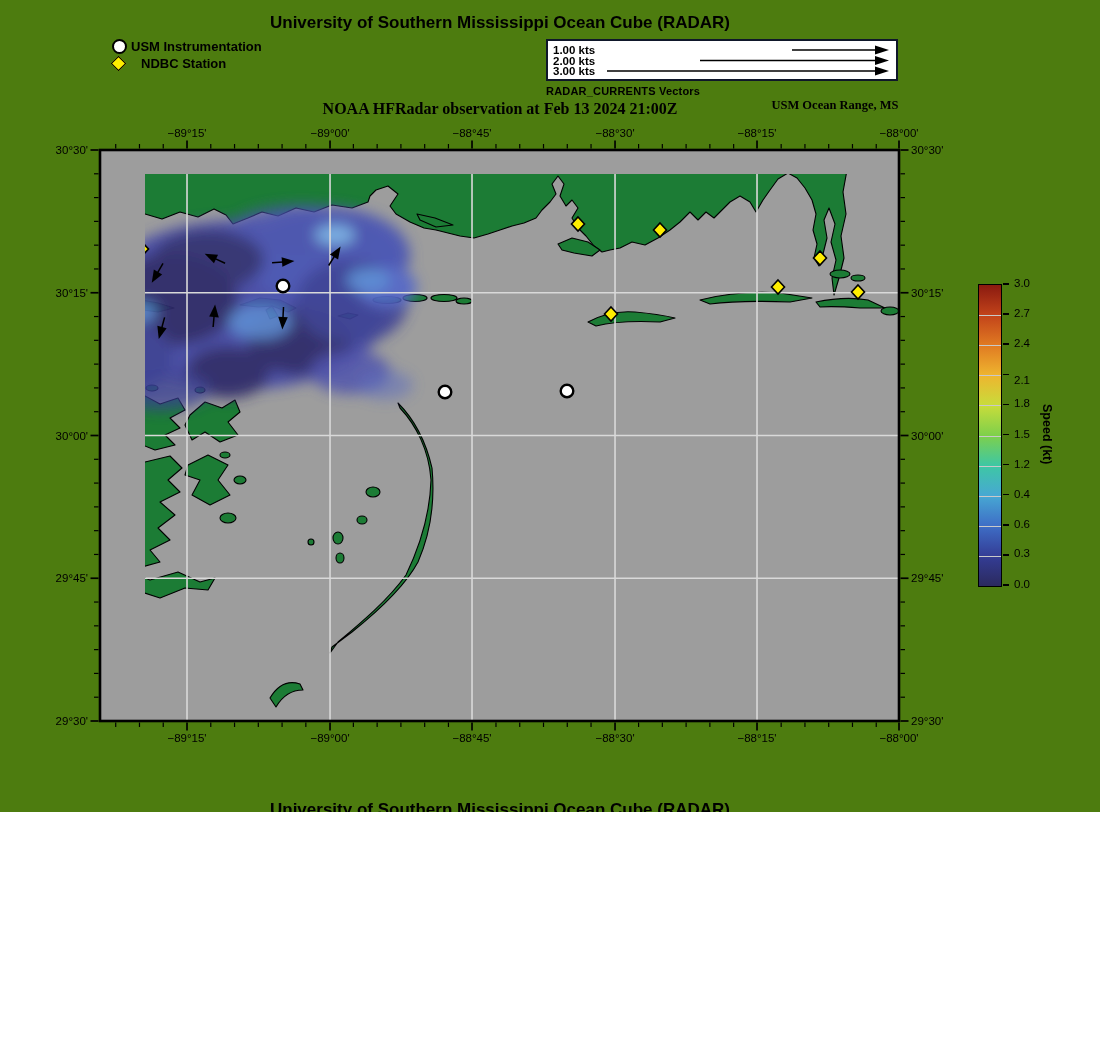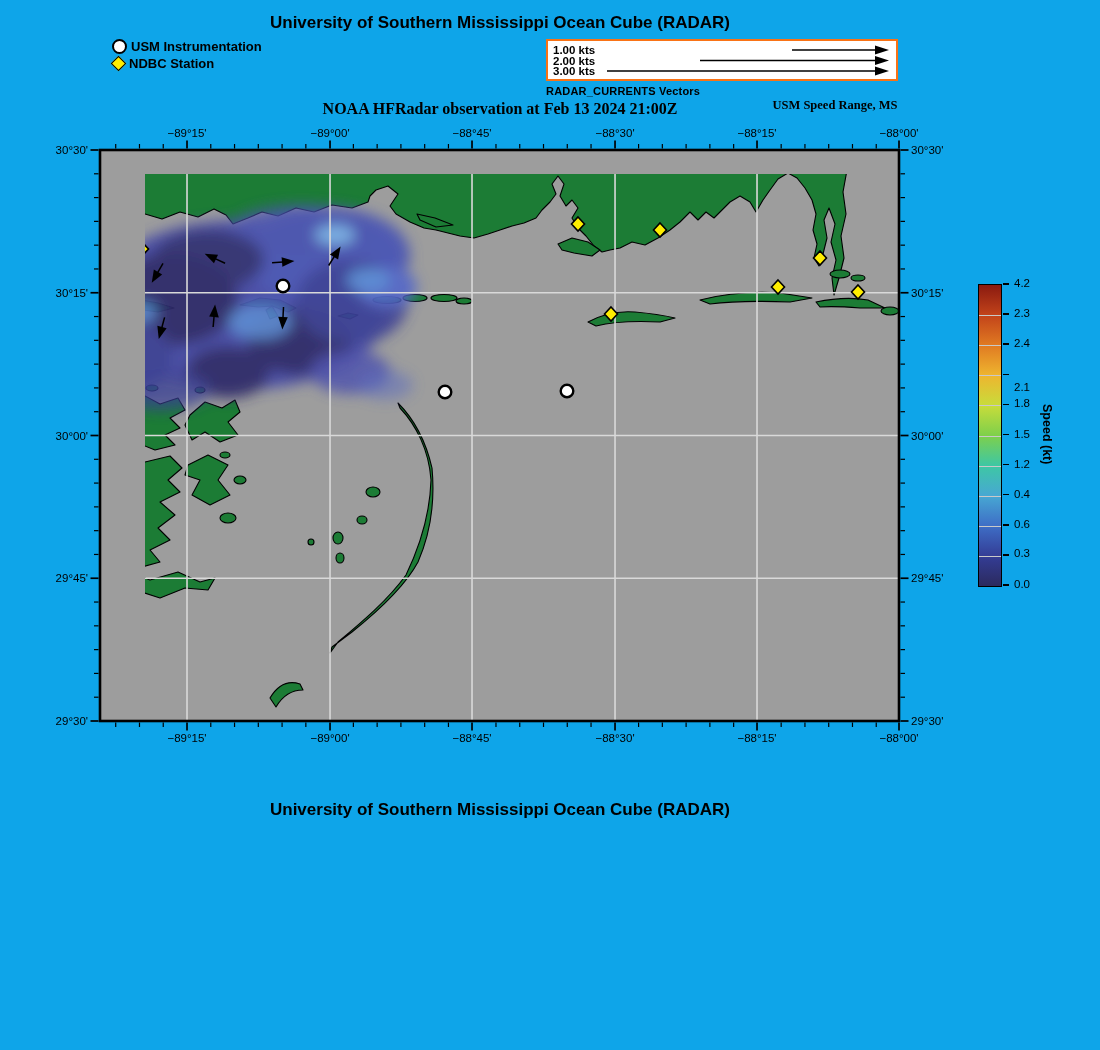--- a/index.html
+++ b/index.html
@@ -1,28 +1,28 @@
 <!DOCTYPE html>
 <html><head>
 <meta charset="utf-8">
 <style>
   html,body{margin:0;padding:0;background:#ffffff;}
-  #page{position:relative;width:1100px;height:1050px;background:#0ea5e9;overflow:hidden;
+  #page{position:relative;width:1100px;height:812px;background:#4d7c0f;overflow:hidden;
         font-family:"Liberation Sans",sans-serif;color:#000;}
   .abs{position:absolute;}
   .fig-title{left:0;width:1000px;text-align:center;font-weight:bold;font-size:17px;
              font-family:"Liberation Sans",sans-serif;}
   .subtitle{left:0;width:1000px;text-align:center;font-weight:bold;font-size:16px;
             font-family:"Liberation Serif",serif;}
   .range-label{left:740px;width:190px;text-align:center;font-weight:bold;font-size:12.5px;
                font-family:"Liberation Serif",serif;}
   .legend-item-label{font-weight:bold;font-size:13px;white-space:nowrap;}
   .legend-circle{width:11px;height:11px;border:2.2px solid #000;border-radius:50%;background:#fff;}
   .legend-diamond{width:9px;height:9px;border:1.8px solid #000;background:#ffee00;transform:rotate(45deg);}
-  #scalebox{border:2px solid #f97316;background:#fff;width:348px;height:38px;}
+  #scalebox{border:2px solid #0f172a;background:#fff;width:348px;height:38px;}
   .scale-caption{font-weight:bold;font-size:11px;letter-spacing:0.2px;text-align:right;}
   #colorbar{width:22px;height:301px;border:1.6px solid #000;box-sizing:content-box;position:absolute;}
   .cb-line{position:absolute;left:0;width:22px;height:1px;background:#c9c9c9;}
   .cb-tick{position:absolute;height:1.6px;width:6px;background:#000;left:0;}
   .cb-lab{position:absolute;left:11px;font-size:11.5px;font-family:"Liberation Sans",sans-serif;}
   .speed-label{writing-mode:vertical-rl;text-align:center;font-weight:bold;font-size:12.5px;
                height:301px;width:22px;display:flex;align-items:center;justify-content:center;}
   svg text{font-family:"Liberation Sans",sans-serif;}
 </style>
 </head>
@@ -30,42 +30,42 @@
 
 <div id="page">
 
   <div class="abs fig-title" style="top:13px;">University of Southern Mississippi Ocean Cube (RADAR)</div>
 
   <div class="abs" style="left:112px;top:38px;">
     <div style="display:flex;align-items:center;gap:4px;height:16px;">
       <span class="legend-circle"></span>
       <span class="legend-item-label">USM Instrumentation</span>
     </div>
-    <div style="display:flex;align-items:center;gap:5px;height:16px;margin-top:1px;">
+    <div style="display:flex;align-items:center;gap:17px;height:16px;margin-top:1px;">
       <span class="legend-diamond" style="margin-left:1px;"></span>
       <span class="legend-item-label">NDBC Station</span>
     </div>
   </div>
 
   <div id="scalebox" class="abs" style="left:546px;top:39px;">
     <svg id="scalebox-svg" width="348" height="38">
         <text x="5" y="13" font-size="11.5" font-weight="bold">1.00 kts</text>
         <line x1="244" y1="9" x2="327" y2="9" stroke="#000" stroke-width="1.4"></line>
         <polygon points="327,4.5 341,9 327,13.5" fill="#000"></polygon>
         <text x="5" y="23.5" font-size="11.5" font-weight="bold">2.00 kts</text>
         <line x1="152" y1="19.5" x2="327" y2="19.5" stroke="#000" stroke-width="1.4"></line>
         <polygon points="327,15 341,19.5 327,24" fill="#000"></polygon>
         <text x="5" y="34" font-size="11.5" font-weight="bold">3.00 kts</text>
         <line x1="59" y1="30" x2="327" y2="30" stroke="#000" stroke-width="1.4"></line>
         <polygon points="327,25.5 341,30 327,34.5" fill="#000"></polygon>
       </svg>
   </div>
   <div class="abs scale-caption" style="left:546px;top:85px;">RADAR_CURRENTS Vectors</div>
 
-  <div class="abs range-label" style="top:98px;">USM Speed Range, MS</div>
+  <div class="abs range-label" style="top:98px;">USM Ocean Range, MS</div>
   <div class="abs subtitle" style="top:100px;">NOAA HFRadar observation at Feb 13 2024 21:00Z</div>
 
   <svg id="mapsvg" class="abs" style="left:55px;top:126px;" width="910" height="630" viewBox="0 0 910 630">
     <defs>
       <clipPath id="mapclip">
           <rect x="45" y="24" width="799" height="571"></rect>
         </clipPath>
       <filter id="blobblur" x="-30%" y="-30%" width="160%" height="160%">
         <feGaussianBlur stdDeviation="7"></feGaussianBlur>
       </filter>
@@ -368,27 +368,27 @@
       <div class="cb-line" style="top: 210.7px;"></div>
       <div class="cb-line" style="top: 180.6px;"></div>
       <div class="cb-line" style="top: 150.5px;"></div>
       <div class="cb-line" style="top: 120.4px;"></div>
       <div class="cb-line" style="top: 90.3px;"></div>
       <div class="cb-line" style="top: 60.2px;"></div>
       <div class="cb-line" style="top: 30.1px;"></div>
     </div>
   <div id="cb-ticks" class="abs" style="left:1003px;top:284px;width:55px;height:305px;">
       <div class="cb-tick" style="top: -0.8px;"></div>
-      <div class="cb-lab" style="top: -7px;">4.2</div>
+      <div class="cb-lab" style="top: -7px;">3.0</div>
       <div class="cb-tick" style="top: 29.3px;"></div>
-      <div class="cb-lab" style="top: 23.1px;">2.3</div>
+      <div class="cb-lab" style="top: 23.1px;">2.7</div>
       <div class="cb-tick" style="top: 59.4px;"></div>
       <div class="cb-lab" style="top: 53.2px;">2.4</div>
       <div class="cb-tick" style="top: 89.5px;"></div>
-      <div class="cb-lab" style="top: 97px;">2.1</div>
+      <div class="cb-lab" style="top: 90px;">2.1</div>
       <div class="cb-tick" style="top: 119.6px;"></div>
       <div class="cb-lab" style="top: 113.4px;">1.8</div>
       <div class="cb-tick" style="top: 149.7px;"></div>
       <div class="cb-lab" style="top: 143.5px; text-align: right;">1.5</div>
       <div class="cb-tick" style="top: 179.8px;"></div>
       <div class="cb-lab" style="top: 173.6px;">1.2</div>
       <div class="cb-tick" style="top: 209.9px;"></div>
       <div class="cb-lab" style="top: 203.7px;">0.4</div>
       <div class="cb-tick" style="top: 240px;"></div>
       <div class="cb-lab" style="top: 233.8px;">0.6</div>

